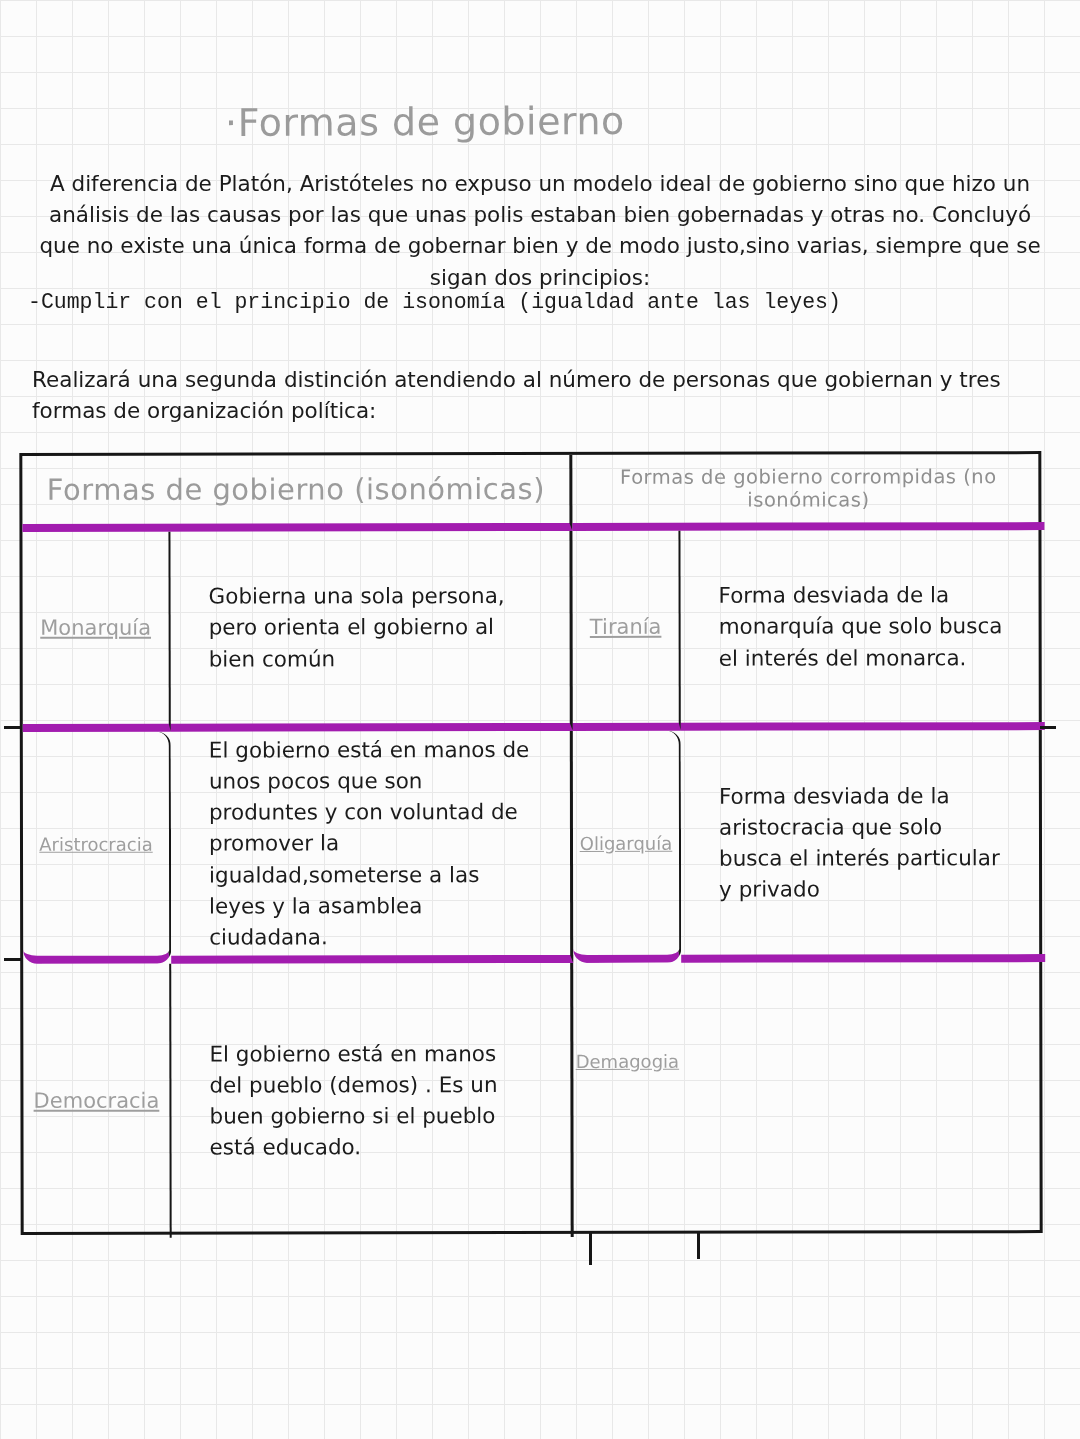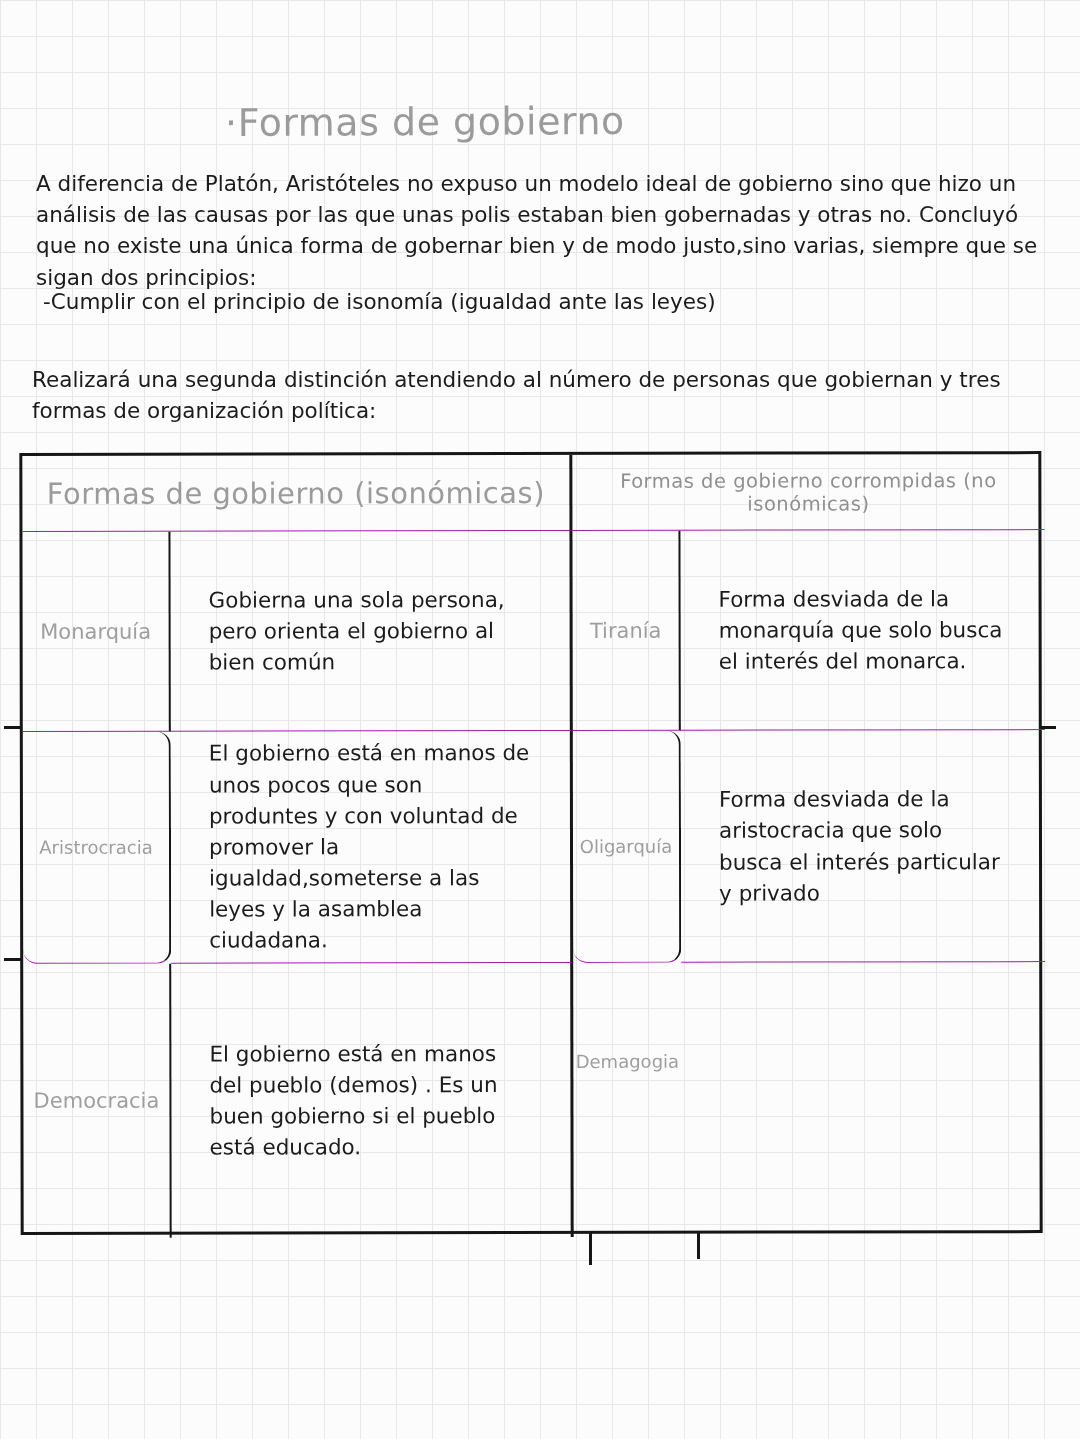--- a/index.html
+++ b/index.html
@@ -39,27 +39,29 @@
   .body-text {
     font-size: 21.5px;
     line-height: 1.45;
     color: #1b1b1b;
   }
 
   .intro {
     top: 168px;
     left: 36px;
     width: 1008px;
+    text-align: center;
   }
 
   .principles {
     top: 286px;
-    left: 43px;
+    left: 28px;
     width: 1000px;
     list-style: none;
+    font-family: Liberation Mono, monospace;
   }
   .principles li { line-height: 1.5; }
 
   .distinction {
     top: 364px;
     left: 32px;
     width: 985px;
   }
 
   
@@ -73,37 +75,38 @@
     grid-template-rows: 76px 200px 232px 274px;
     border: 3px solid #161616;
     transform: rotate(-0.1deg);
     background: transparent;
   }
 
   .cell { display: flex; }
 
   .b-right  { border-right: 3px solid #161616; }
   .b-right-thin { border-right: 2.5px solid #161616; }
-  .b-bottom { border-bottom: 1px solid #a21caf; }
+  .b-bottom { border-bottom: 8px solid #a21caf; }
 
   .header-cell {
     align-items: center;
     justify-content: center;
     text-align: center;
   }
   .header-left  { grid-column: 1 / 3; font-size: 29px; }
   .header-right { grid-column: 3 / 5; font-size: 19.5px; color: #8f8f8f; padding: 0 6px; }
 
   .term-cell {
     align-items: center;
     justify-content: center;
     text-align: center;
     font-size: 21px;
     color: #9e9e9e;
     padding: 6px;
+    text-decoration: underline;
   }
   .term-small { font-size: 18px; border-radius: 14px; }
 
   .desc-cell {
     align-items: center;
     font-size: 21.5px;
     line-height: 1.45;
     padding: 18px 38px;
     color: #1b1b1b;
   }

